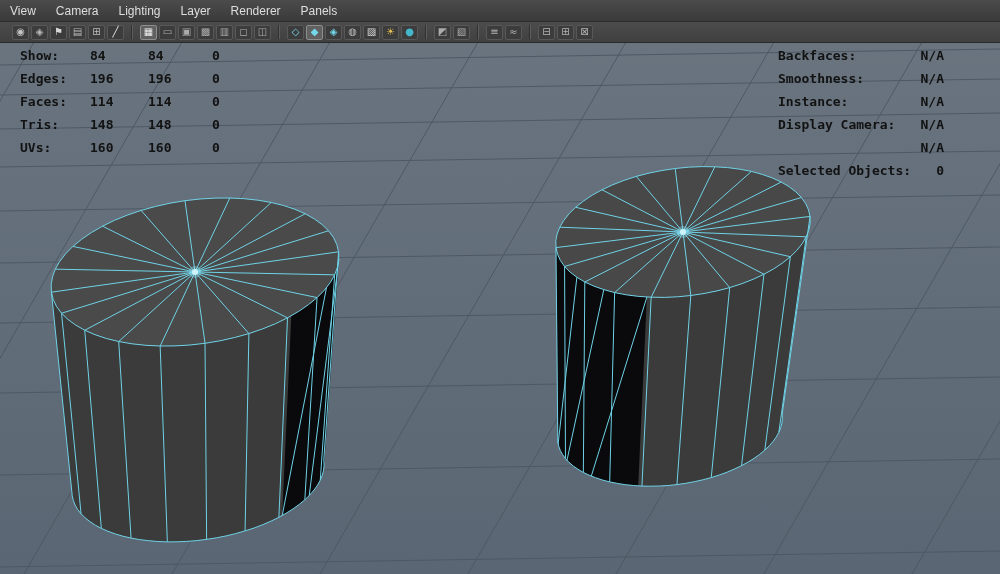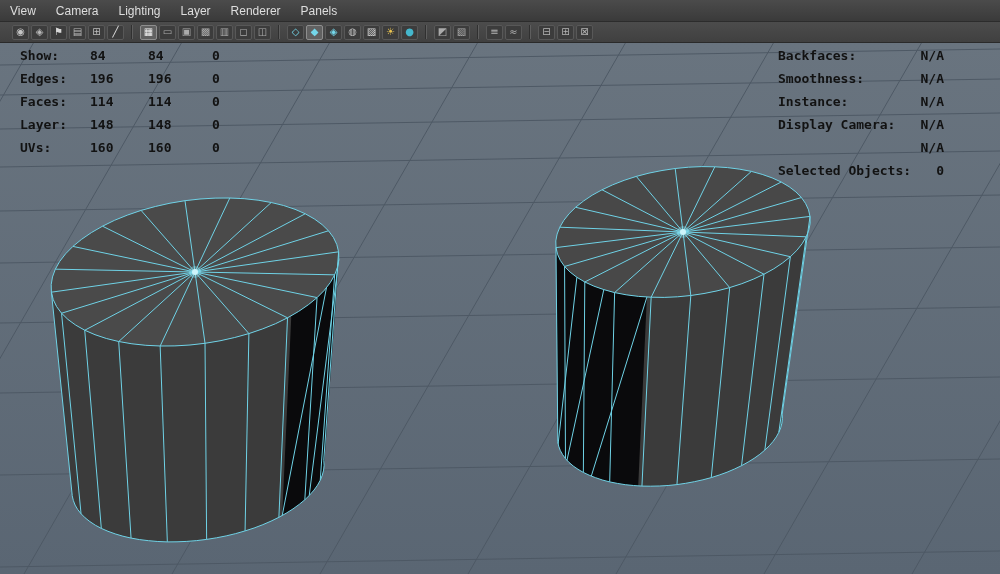--- a/index.html
+++ b/index.html
@@ -255,21 +255,21 @@
     <span class="num">196</span>
     <span class="num">0</span>
   </div>
   <div class="hud-row">
     <span>Faces:</span>
     <span class="num">114</span>
     <span class="num">114</span>
     <span class="num">0</span>
   </div>
   <div class="hud-row">
-    <span>Layer:</span>
+    <span>Tris:</span>
     <span class="num">148</span>
     <span class="num">148</span>
     <span class="num">0</span>
   </div>
   <div class="hud-row">
     <span>UVs:</span>
     <span class="num">160</span>
     <span class="num">160</span>
     <span class="num">0</span>
   </div>

